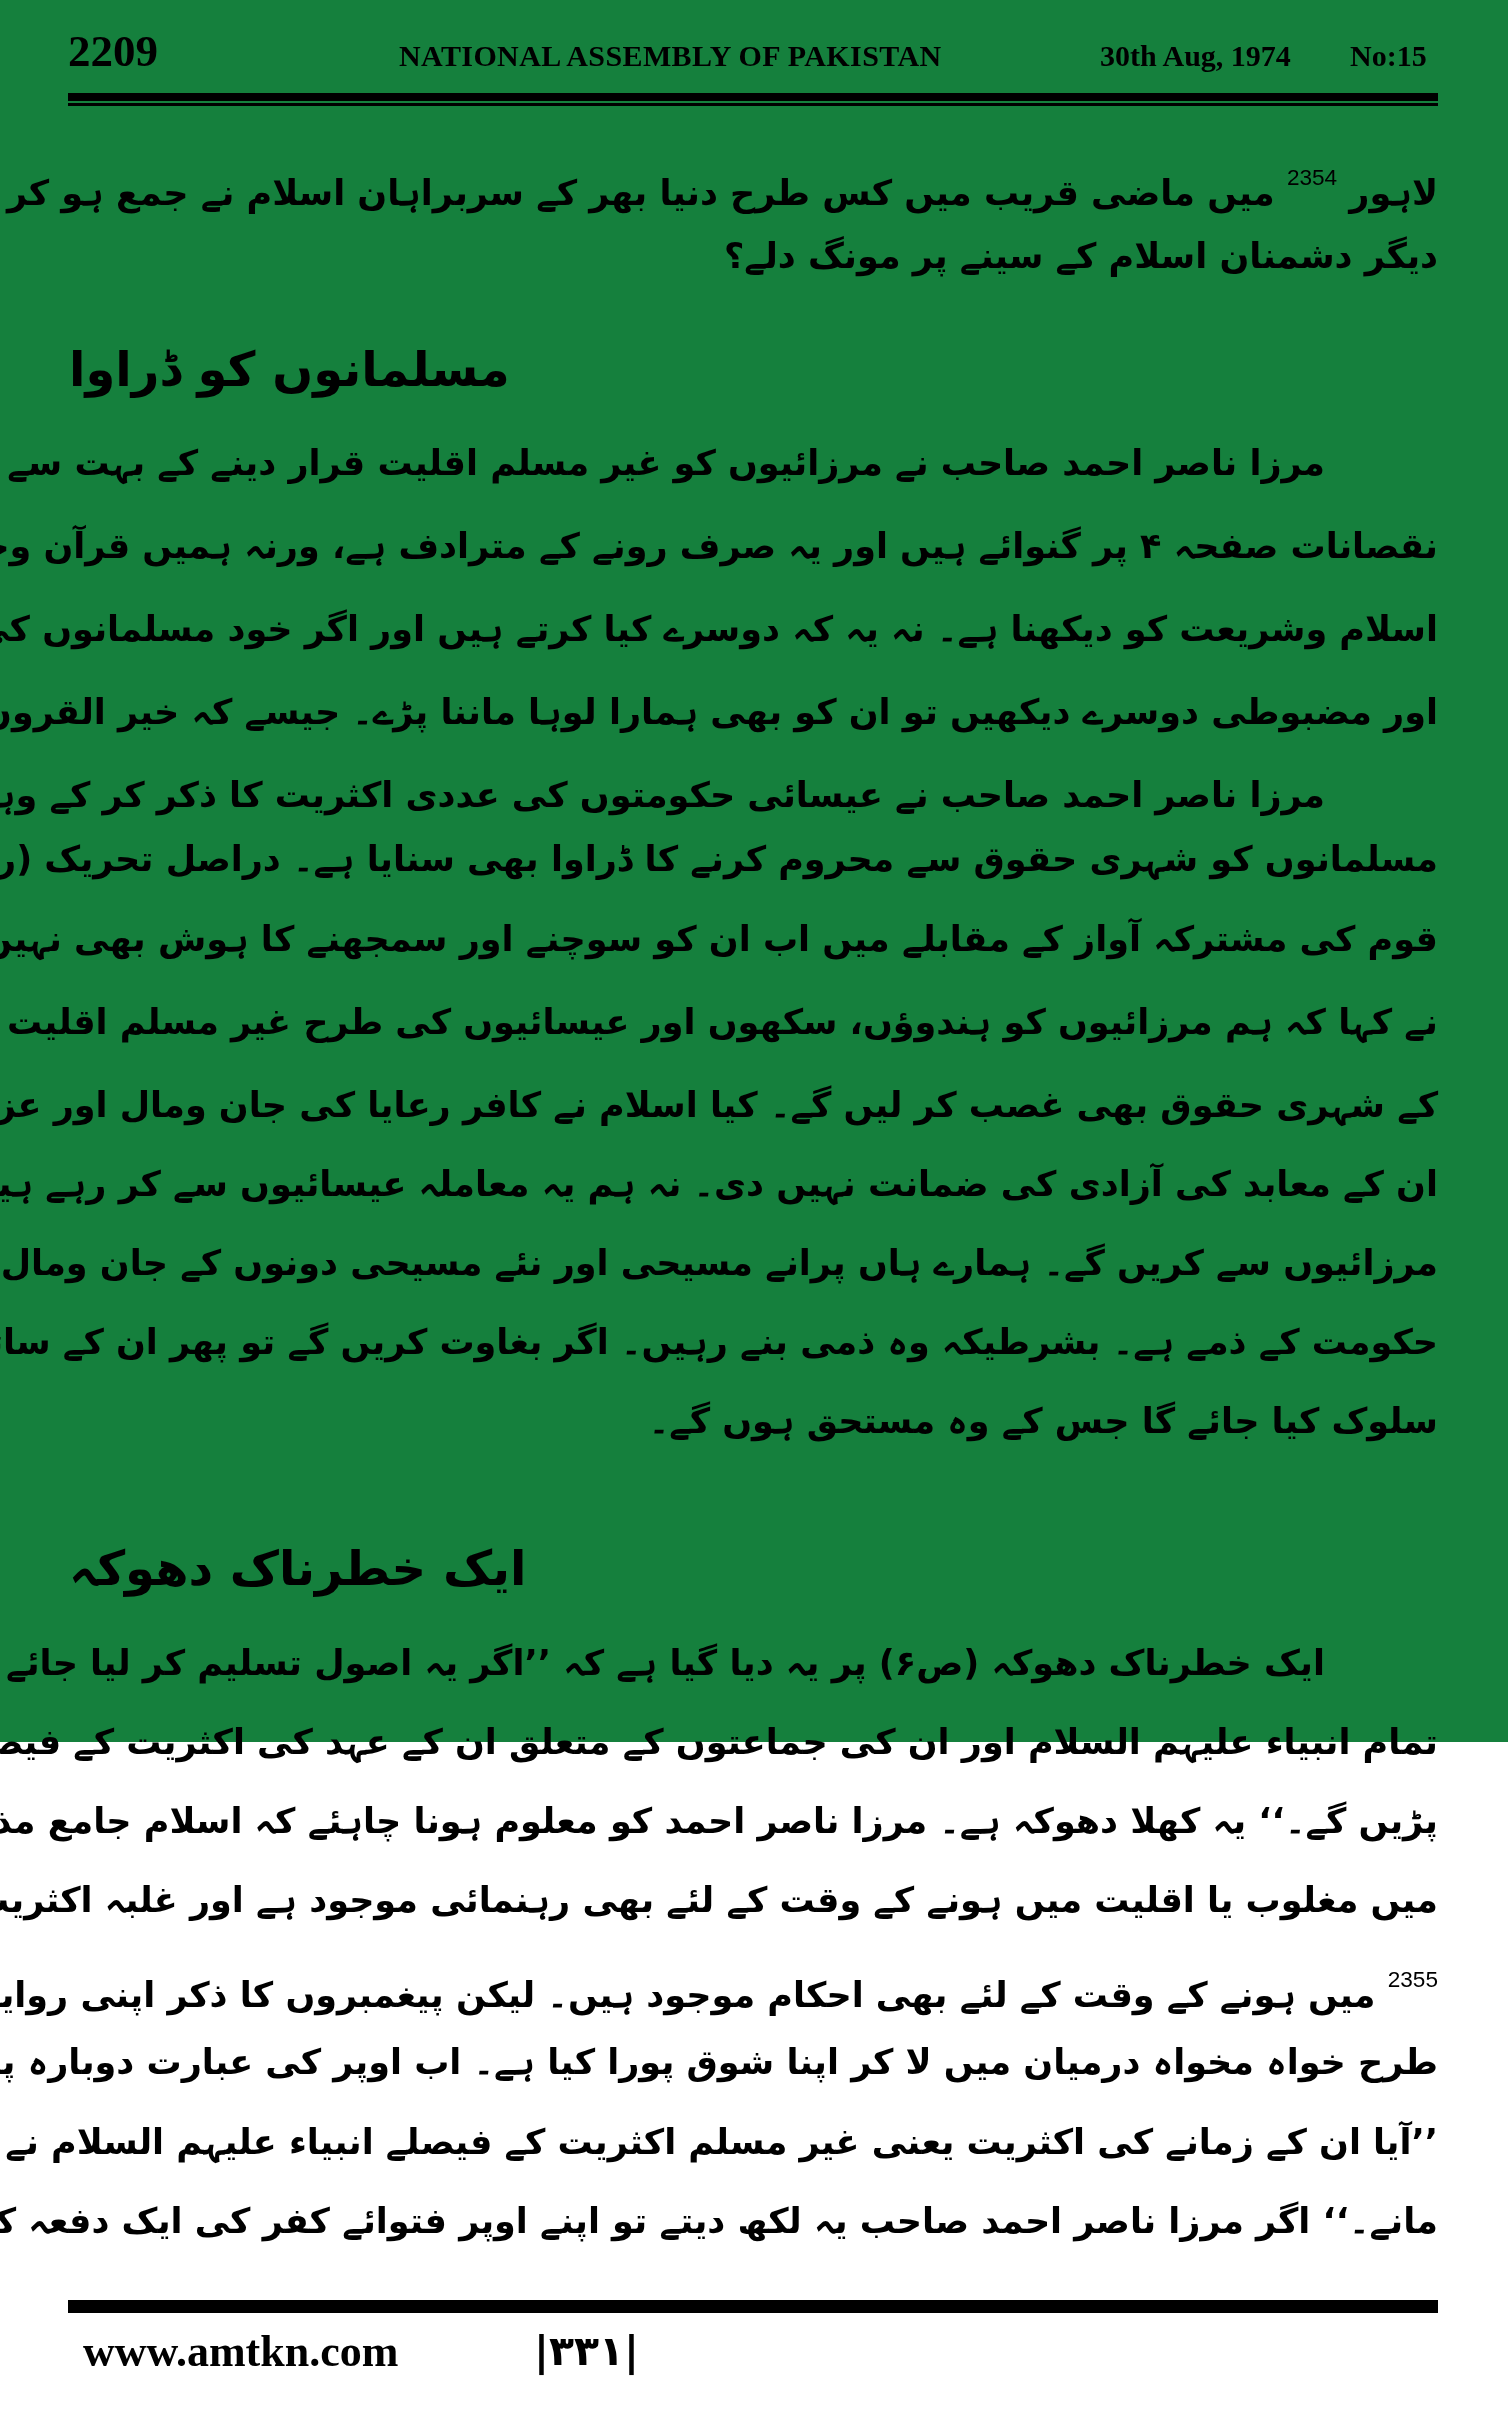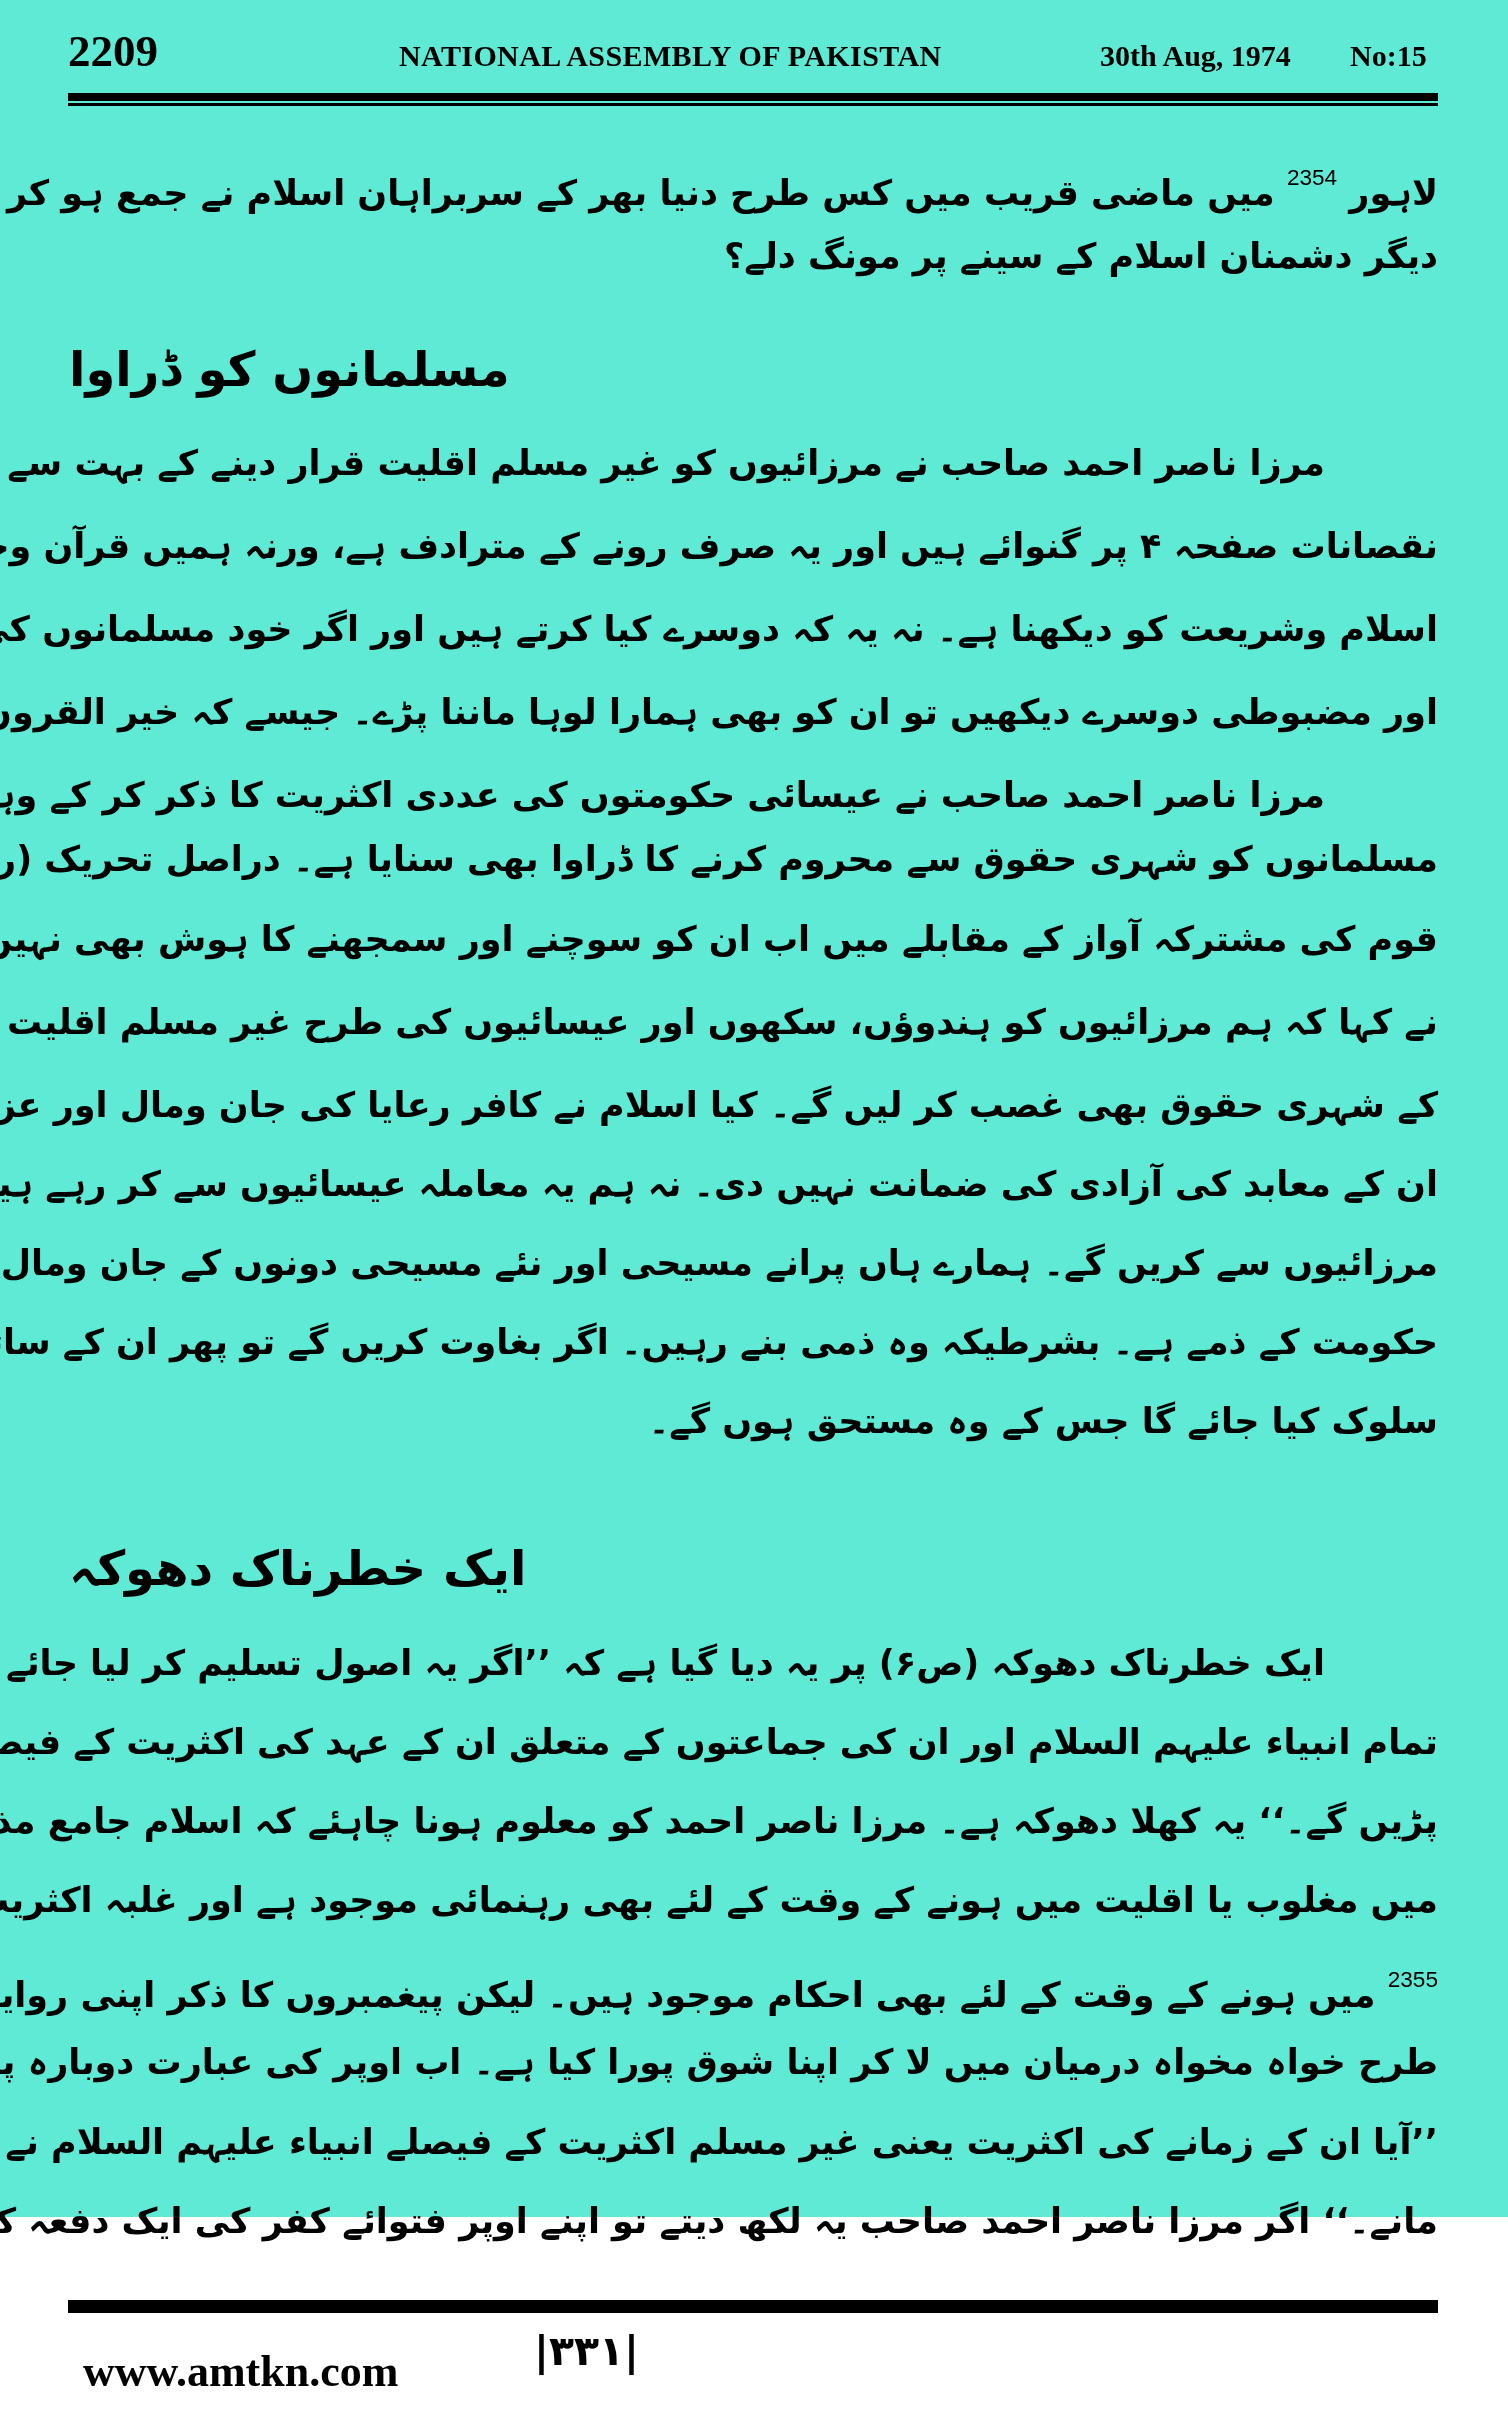--- a/index.html
+++ b/index.html
@@ -1,17 +1,17 @@
 <!DOCTYPE html>
 <html style="font-size:12px"><head>
 <meta charset="utf-8">
 <style>
   html, body { margin: 0; padding: 0; background: #ffffff; }
   body { width: 1508px; height: 2413px; position: relative; overflow: hidden; color: #000; }
-  .page { position: absolute; left: 0; top: 0; width: 1508px; height: 2217px; background: #5eead4; }
+  .page { position: absolute; left: 0; top: 0; width: 1508px; height: 1742px; background: #15803d; }
 
   
   .hdr-num { position: absolute; left: 68px; top: 29px; font-family: "Liberation Serif", serif; font-weight: bold; font-size: 45px; line-height: 45px; }
   .hdr-title { position: absolute; left: 399px; top: 41px; font-family: "Liberation Serif", serif; font-weight: bold; font-size: 30px; line-height: 30px; letter-spacing: 0.4px; }
   .hdr-date { position: absolute; left: 1100px; top: 41px; font-family: "Liberation Serif", serif; font-weight: bold; font-size: 30px; line-height: 30px; }
   .hdr-no { position: absolute; left: 1350px; top: 41px; font-family: "Liberation Serif", serif; font-weight: bold; font-size: 30px; line-height: 30px; }
   .rule-thick-top { position: absolute; left: 68px; width: 1370px; top: 93px; height: 7.5px; background: #000; }
   .rule-thin-top { position: absolute; left: 68px; width: 1370px; top: 103px; height: 3px; background: #000; }
 
   
@@ -19,21 +19,21 @@
           font-family: "DejaVu Sans", sans-serif; font-weight: bold; font-size: 35px; line-height: 53px; height: 53px; white-space: nowrap; overflow: visible; }
   .line.last { text-align-last: right; }
   .line.indent { padding-right: 113px; box-sizing: border-box; }
   .heading { position: absolute; left: 69px; width: 1369px; direction: rtl; text-align: left;
              font-family: "DejaVu Sans", sans-serif; font-weight: bold; font-size: 48px; line-height: 75px; height: 75px; }
   .fn { font-family: Liberation Sans, sans-serif; font-weight: normal; font-size: 22.6px; vertical-align: 19.6px; direction: ltr; unicode-bidi: isolate; }
 
   
   .rule-thick-bot { position: absolute; left: 68px; width: 1370px; top: 2300px; height: 13px; background: #000; }
   .ftr { position: absolute; top: 2329px; font-family: "Liberation Serif", serif; font-weight: bold; font-size: 44px; line-height: 45px; }
-  .ftr-left { left: 83px; margin-top: 20px; }
+  .ftr-left { left: 83px; }
   .ftr-page { left: 534px; font-family: "DejaVu Sans", sans-serif; font-size: 41px; }
   .ftr-right { left: 724px; }
 </style>
 </head>
 <body>
 
 <div class="page">
 
   <div class="hdr-num">2209</div>
   <div class="hdr-title">NATIONAL ASSEMBLY OF PAKISTAN</div>

